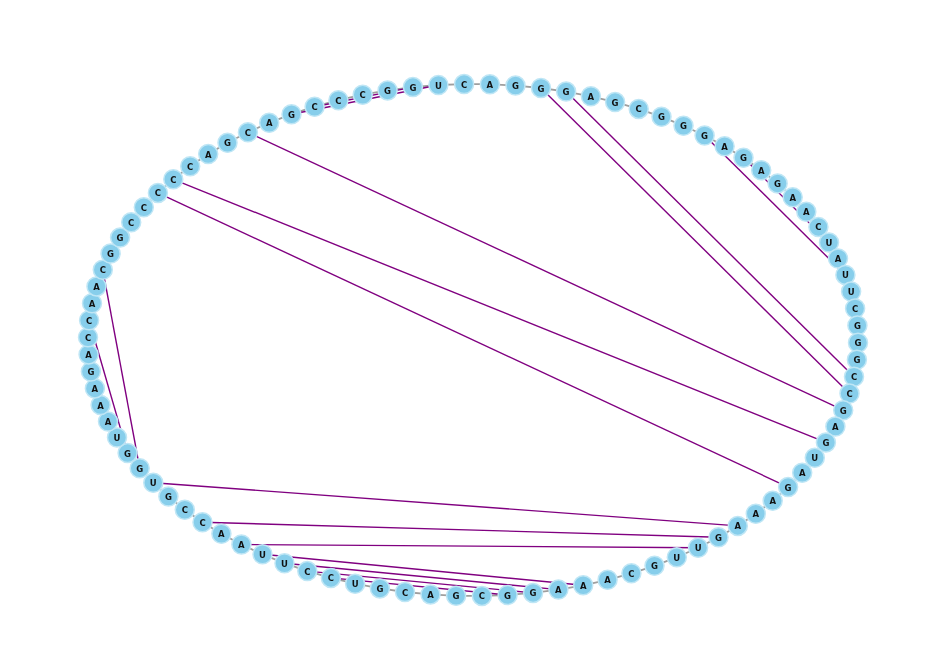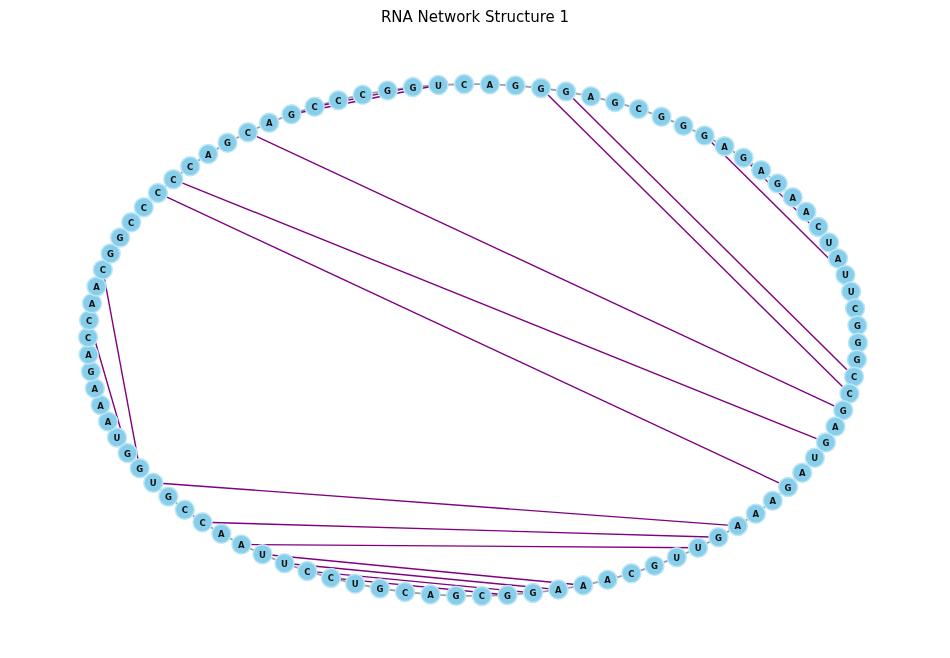--- a/index.html
+++ b/index.html
@@ -25,21 +25,20 @@
     fill:#111111;
     text-anchor:middle;
     dominant-baseline:central;
     pointer-events:none;
   }
 </style>
 </head>
 <body>
 
 <div class="figure">
-  <div class="title">RNA Network Structure 1</div>
   <svg id="plot" width="950" height="658" viewBox="0 0 950 658">
       <g stroke="#9e9e9e" stroke-width="1.8">
         <line x1="314.6" y1="106.7" x2="338.4" y2="100.2"></line>
         <line x1="338.4" y1="100.2" x2="362.7" y2="94.7"></line>
         <line x1="362.7" y1="94.7" x2="387.6" y2="90.4"></line>
         <line x1="387.6" y1="90.4" x2="412.9" y2="87.1"></line>
         <line x1="412.9" y1="87.1" x2="438.4" y2="85.0"></line>
         <line x1="438.4" y1="85.0" x2="464.1" y2="84.1"></line>
         <line x1="464.1" y1="84.1" x2="489.9" y2="84.2"></line>
         <line x1="489.9" y1="84.2" x2="515.5" y2="85.6"></line>

